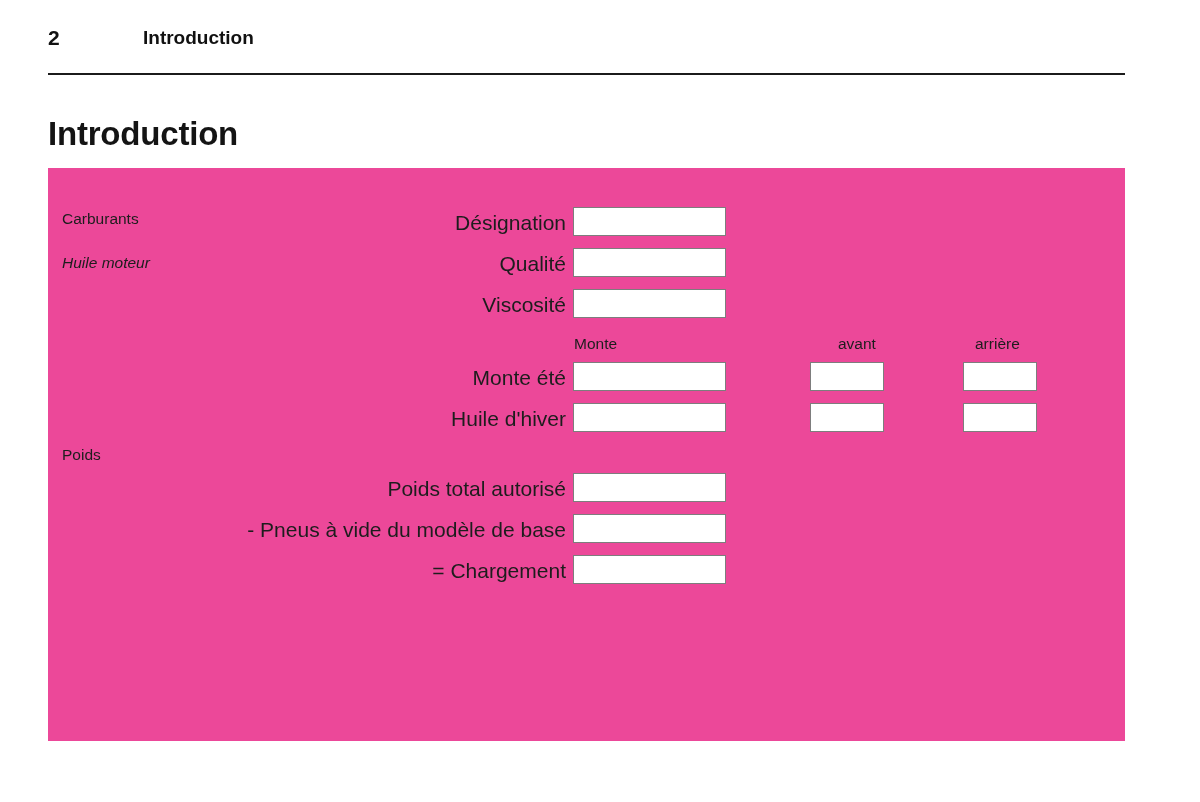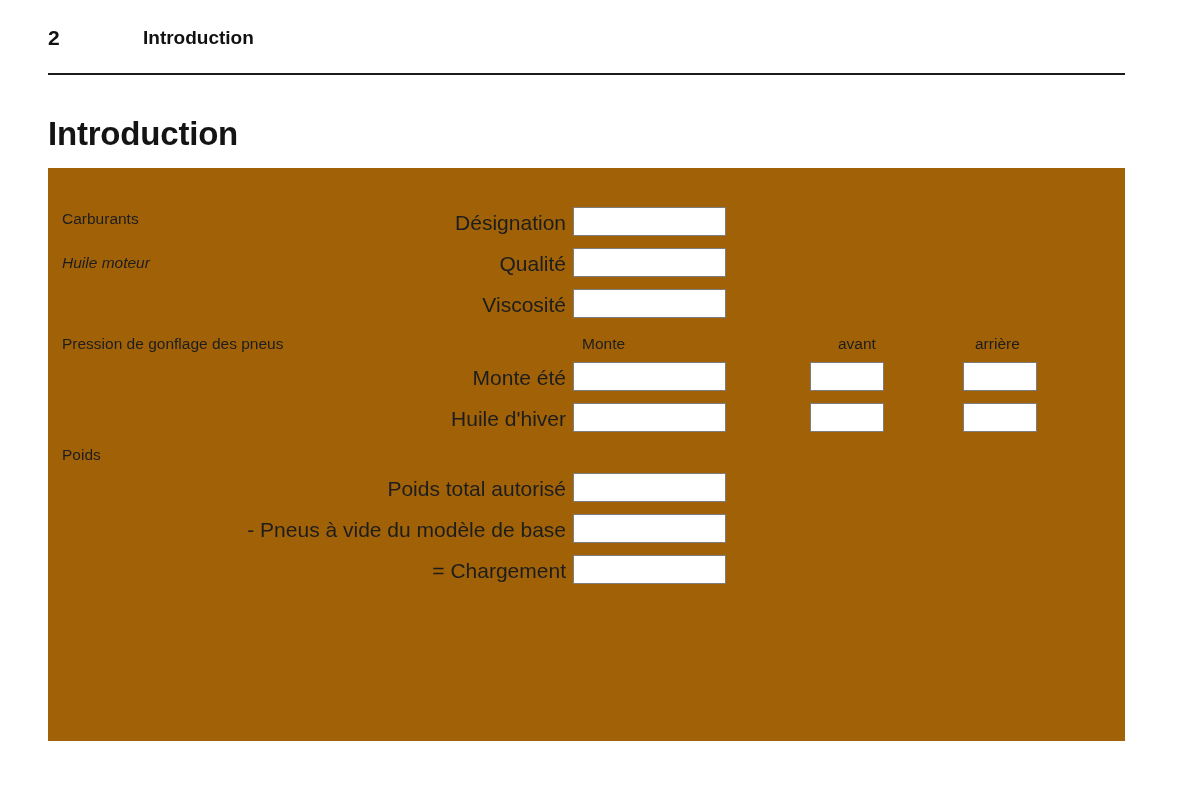--- a/index.html
+++ b/index.html
@@ -63,21 +63,21 @@
     color: #141414;
   }
 
   
   .form-panel {
     position: absolute;
     left: 48px;
     top: 168px;
     width: 1077px;
     height: 573px;
-    background: #a16207;
+    background: #ec4899;
   }
 
   .section-label {
     position: absolute;
     font-size: 15.5px;
     color: #1d1d1d;
     white-space: nowrap;
   }
 
   .field-label {
@@ -123,25 +123,24 @@
 <div class="header-rule"></div>
 
 <h1 class="page-title">Introduction</h1>
 
 <div class="form-panel">
 
   <div class="section-label" style="left:14px; top:42px;">Carburants</div>
 
   <div class="section-label" style="left:14px; top:86px;font-style:italic;">Huile moteur</div>
 
-  <div class="section-label" style="left:14px; top:167px;">Pression de gonflage des pneus</div>
 
   <div class="section-label" style="left:14px; top:278px;text-align:right;">Poids</div>
 
-  <div class="col-header" style="left:526px; top:167px;margin-left:8px;">Monte</div>
+  <div class="col-header" style="left:526px; top:167px;">Monte</div>
 
   <div class="col-header" style="left:790px; top:167px;">avant</div>
 
   <div class="col-header" style="left:915px; top:167px;margin-left:12px;">arrière</div>
 
   <div class="label-col" style="top:43px;">
     <span class="field-label">Désignation</span>
   </div>
   <input class="input-box wide" style="left: 525px; top: 39px;" type="text" value="">
 

